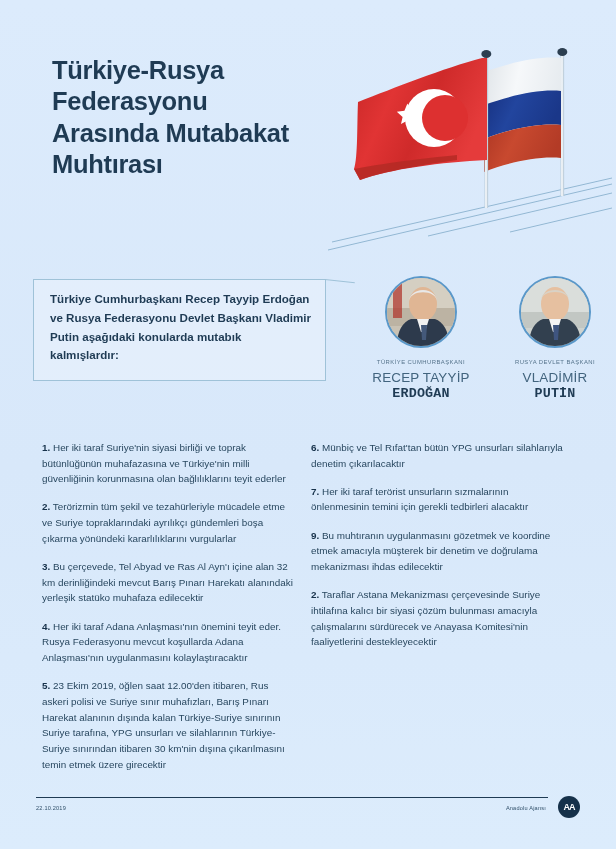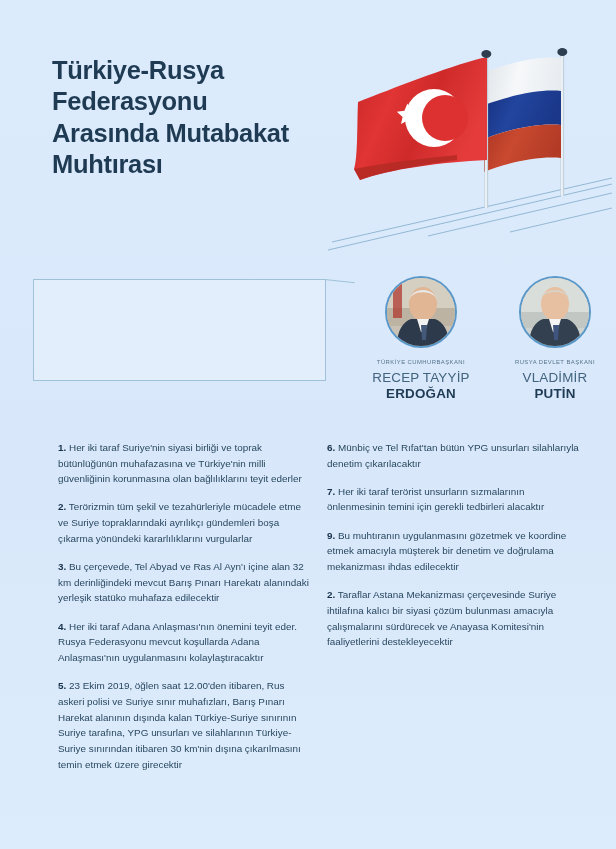--- a/index.html
+++ b/index.html
@@ -136,31 +136,31 @@
     letter-spacing: 0.2px;
     color: #42647e;
     font-weight: normal;
   }
   .leader-last {
     margin-top: 1px;
     font-size: 13.4px;
     letter-spacing: 0.2px;
     color: #1f3b54;
     font-weight: bold;
+    font-family: Liberation Mono, monospace;
   }
 
   
   .columns {
     position: absolute;
     left: 42px;
     top: 430px;
     width: 538px;
     display: flex;
     gap: 16px;
-    margin-left: 16px;
   }
   .col {
     width: 253px;
   }
   .item {
     font-size: 9.9px;
     line-height: 1.585;
     color: #28475f;
     margin-bottom: 12.5px;
   }
@@ -298,20 +298,21 @@
 
     <div class="title-block">
       <h1 class="main-title">Türkiye-Rusya
 Federasyonu
 Arasında Mutabakat
 Muhtırası</h1>
     </div>
   </div>
 
   <div class="intro-box"></div>
+  <div class="intro-text">Türkiye Cumhurbaşkanı Recep Tayyip Erdoğan ve Rusya Federasyonu Devlet Başkanı Vladimir Putin aşağıdaki konularda mutabık kalmışlardır:</div>
 
   <div class="leaders">
 
     <div class="leader">
       <div class="portrait">
         <svg class="pbg" viewBox="0 0 68 68">
           <rect width="68" height="68" fill="#c9c2b4"></rect>
           <rect x="0" y="0" width="68" height="30" fill="#d5cfc2"></rect>
           <rect x="0" y="30" width="68" height="18" fill="#bcb3a3"></rect>
           <rect x="6" y="0" width="9" height="40" fill="#b03a30" opacity="0.75"></rect>
@@ -355,14 +356,20 @@
         <p class="item"><span class="num">5.</span><span> 23 Ekim 2019, öğlen saat 12.00'den itibaren, Rus askeri polisi ve Suriye sınır muhafızları, Barış Pınarı Harekat alanının dışında kalan Türkiye-Suriye sınırının Suriye tarafına, YPG unsurları ve silahlarının Türkiye-Suriye sınırından itibaren 30 km'nin dışına çıkarılmasını temin etmek üzere girecektir</span></p>
       </div>
     <div class="col" id="right-col">
         <p class="item"><span class="num">6.</span><span> Münbiç ve Tel Rıfat'tan bütün YPG unsurları silahlarıyla denetim çıkarılacaktır</span></p>
         <p class="item"><span class="num">7.</span><span> Her iki taraf terörist unsurların sızmalarının önlenmesinin temini için gerekli tedbirleri alacaktır</span></p>
         <p class="item"><span class="num">9.</span><span> Bu muhtıranın uygulanmasını gözetmek ve koordine etmek amacıyla müşterek bir denetim ve doğrulama mekanizması ihdas edilecektir</span></p>
         <p class="item"><span class="num">2.</span><span> Taraflar Astana Mekanizması çerçevesinde Suriye ihtilafına kalıcı bir siyasi çözüm bulunması amacıyla çalışmalarını sürdürecek ve Anayasa Komitesi'nin faaliyetlerini destekleyecektir</span></p>
       </div>
   </div>
 
+  <div class="footer">
+    <div class="footer-rule"></div>
+    <div class="footer-date">22.10.2019</div>
+    <div class="footer-agency">Anadolu Ajansı</div>
+    <div class="aa-logo">AA</div>
+  </div>
 
 </div>
 
 </body></html>

